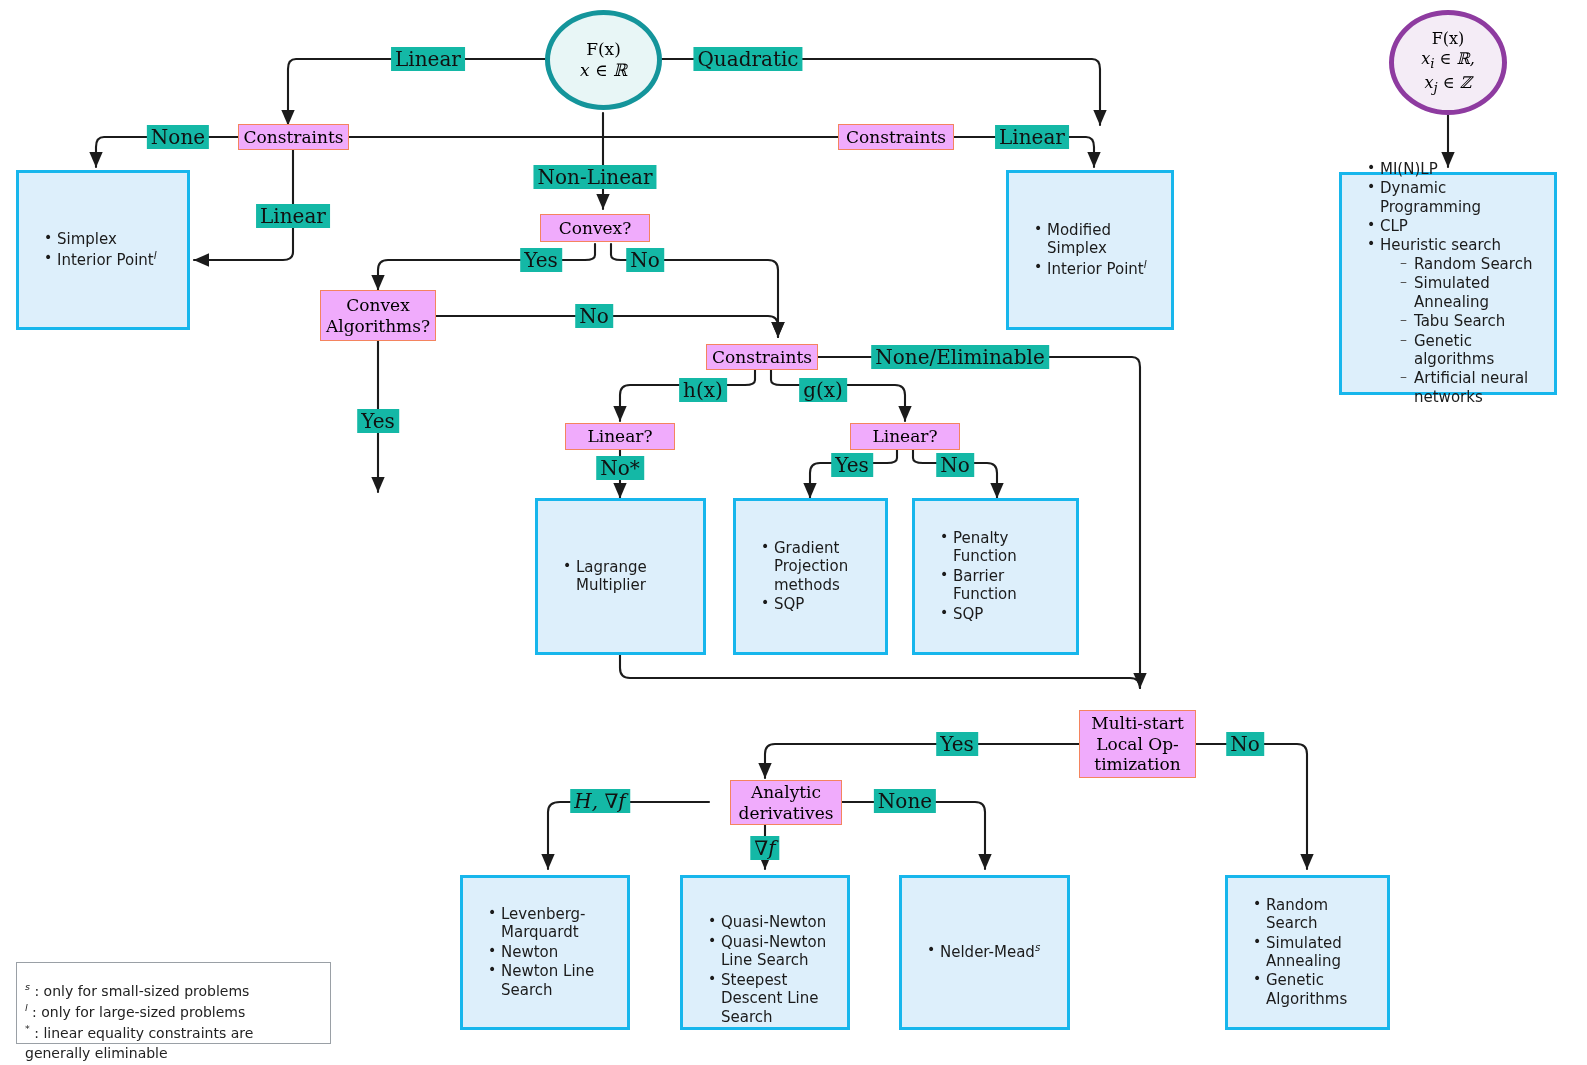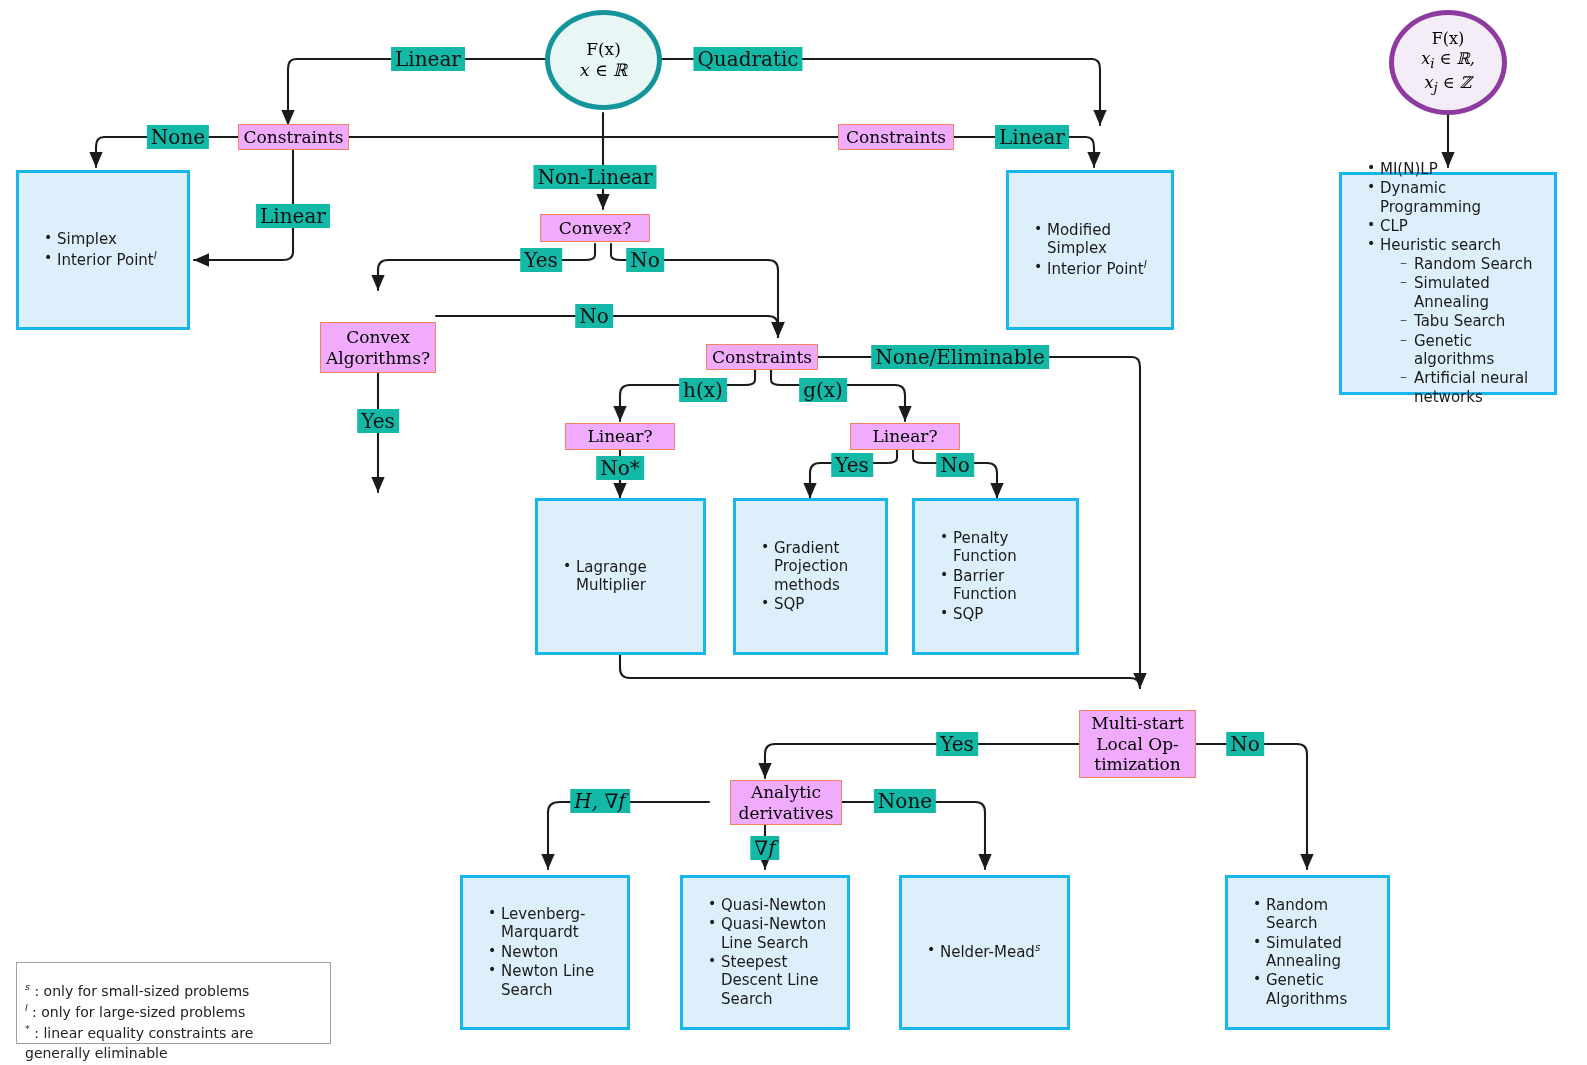--- a/index.html
+++ b/index.html
@@ -119,21 +119,21 @@
       <div class="mi">x<sub>j</sub> ∈ ℤ</div>
     </div>
   </div>
 
   <div class="node dec" style="left:238px;top:124px;width:111px;height:26px;">Constraints</div>
 
   <div class="node dec" style="left:838px;top:124px;width:116px;height:26px;">Constraints</div>
 
   <div class="node dec" style="left:540px;top:214px;width:110px;height:28px;">Convex?</div>
 
-  <div class="node dec" style="left:320px;top:290px;width:116px;height:51px;margin-top:32px;">
+  <div class="node dec" style="left:320px;top:290px;width:116px;height:51px;">
     <div>
       <div>Convex</div>
       <div>Algorithms?</div>
     </div>
   </div>
 
   <div class="node dec" style="left:706px;top:344px;width:112px;height:26px;">Constraints</div>
 
   <div class="node dec" style="left:565px;top:423px;width:110px;height:27px;">Linear?</div>
 
@@ -209,21 +209,21 @@
   </div>
 
   <div class="node lbox" style="left:460px;top:875px;width:170px;height:155px;">
     <ul>
       <li>Levenberg-Marquardt</li>
       <li>Newton</li>
       <li>Newton Line Search</li>
     </ul>
   </div>
 
-  <div class="node lbox" style="left:680px;top:875px;width:170px;height:155px;">
+  <div class="node lbox" style="left:680px;top:875px;width:170px;height:155px;align-items:flex-end;">
     <ul>
       <li>Quasi-Newton</li>
       <li>Quasi-Newton Line Search</li>
       <li>Steepest Descent Line Search</li>
     </ul>
   </div>
 
   <div class="node lbox" style="left:899px;top:875px;width:171px;height:155px;">
     <ul>
       <li><span>Nelder-Mead</span><sup class="mi">s</sup></li>

